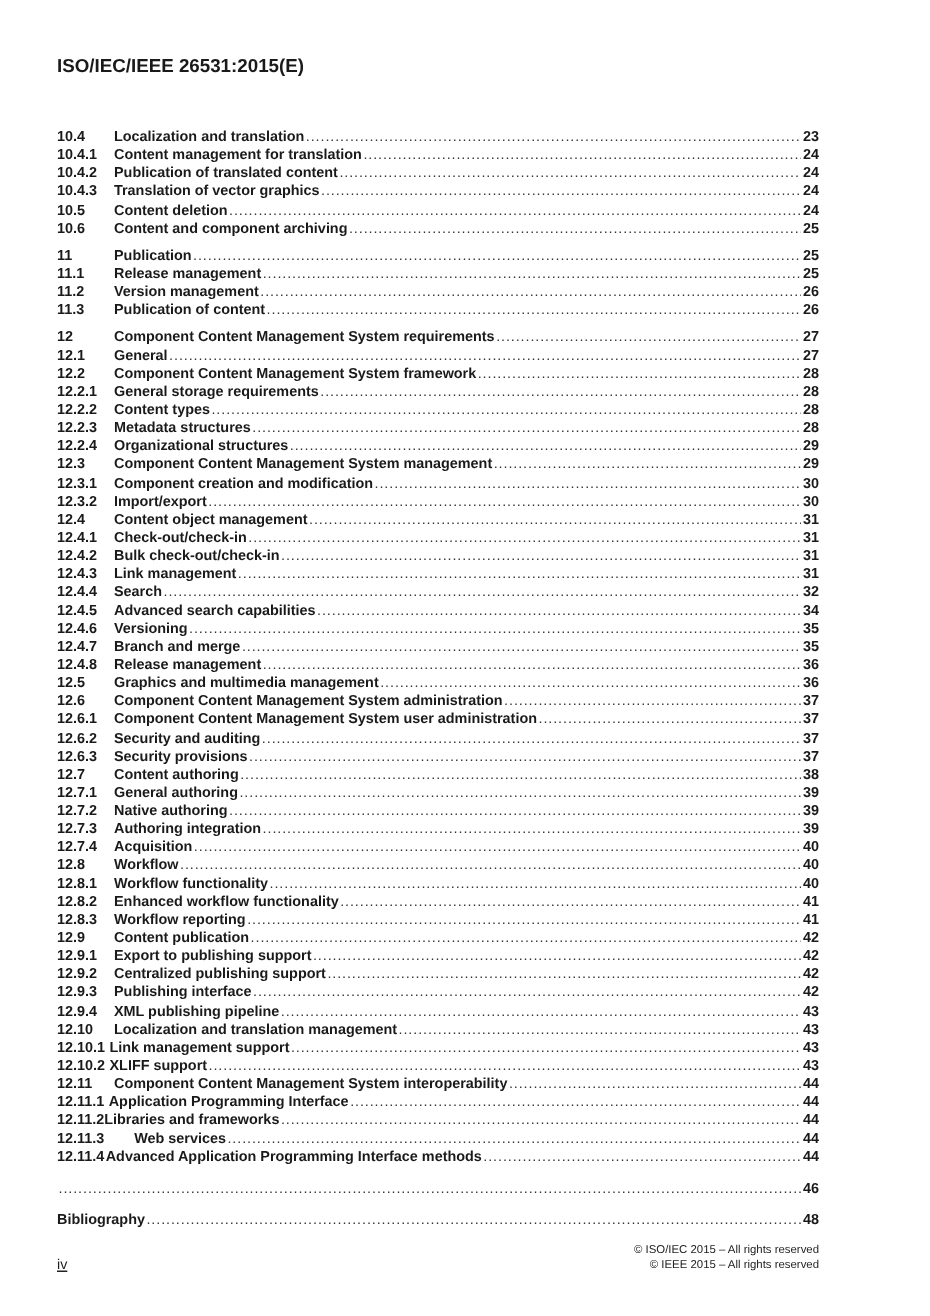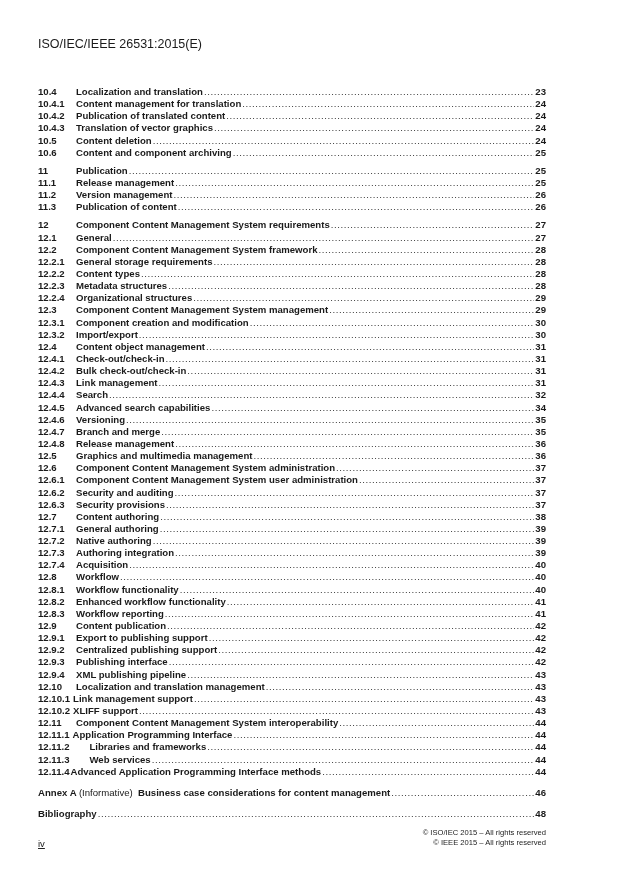--- a/index.html
+++ b/index.html
@@ -2,21 +2,21 @@
 <html><head>
   <meta charset="utf-8">
   <style>
     html, body { margin: 0; padding: 0; background: #ffffff; }
     body {
       width: 620px; height: 877px; position: relative; overflow: hidden;
       font-family: "Liberation Sans", sans-serif; color: #1a1a1a;
     }
     .header {
       position: absolute; left: 38px; top: 37px;
-      font-size: 12.5px; font-weight: normal; letter-spacing: 0px;
+      font-size: 12.5px; font-weight: bold; letter-spacing: 0px;
     }
     .toc { position: absolute; left: 38px; top: 86px; width: 508px; }
     .row {
       display: flex; align-items: baseline; height: 12.15px; line-height: 12.15px;
       font-size: 9.6px; font-weight: bold; white-space: nowrap;
     }
     .num { width: 38px; flex: 0 0 38px; }
     .num.wide { width: auto; flex: 0 0 auto; }
     .title { flex: 0 0 auto; }
     .title .normal { font-weight: normal; }
@@ -363,41 +363,40 @@
         <span class="dots"></span>
         <span class="page">44</span>
       </div>
       <div class="row">
         <span class="num wide" style="margin-right: 3px;">12.11.1</span>
         <span class="title">Application Programming Interface</span>
         <span class="dots"></span>
         <span class="page">44</span>
       </div>
       <div class="row">
-        <span class="num wide" style="margin-right: 20px;">12.11.2</span>
+        <span class="num wide" style="margin-right: 0;">12.11.2</span>
         <span class="title">Libraries and frameworks</span>
         <span class="dots"></span>
         <span class="page">44</span>
       </div>
       <div class="row">
         <span class="num wide" style="margin-right: 20px;">12.11.3</span>
         <span class="title">Web services</span>
         <span class="dots"></span>
         <span class="page">44</span>
       </div>
       <div class="row">
         <span class="num wide" style="margin-right: 1px;">12.11.4</span>
         <span class="title">Advanced Application Programming Interface methods</span>
         <span class="dots"></span>
         <span class="page">44</span>
       </div>
     </div>
   <div class="gap-lg"></div>
   <div class="row">
-    <span class="title"><span>Annex A</span> <span class="normal">(Informative)</span>&nbsp; <span>Business case considerations for content management</span></span>
     <span class="dots"></span>
     <span class="page">46</span>
   </div>
   <div class="gap-lg"></div>
   <div class="row">
     <span class="title">Bibliography</span>
     <span class="dots"></span>
     <span class="page">48</span>
   </div>
 </div>

